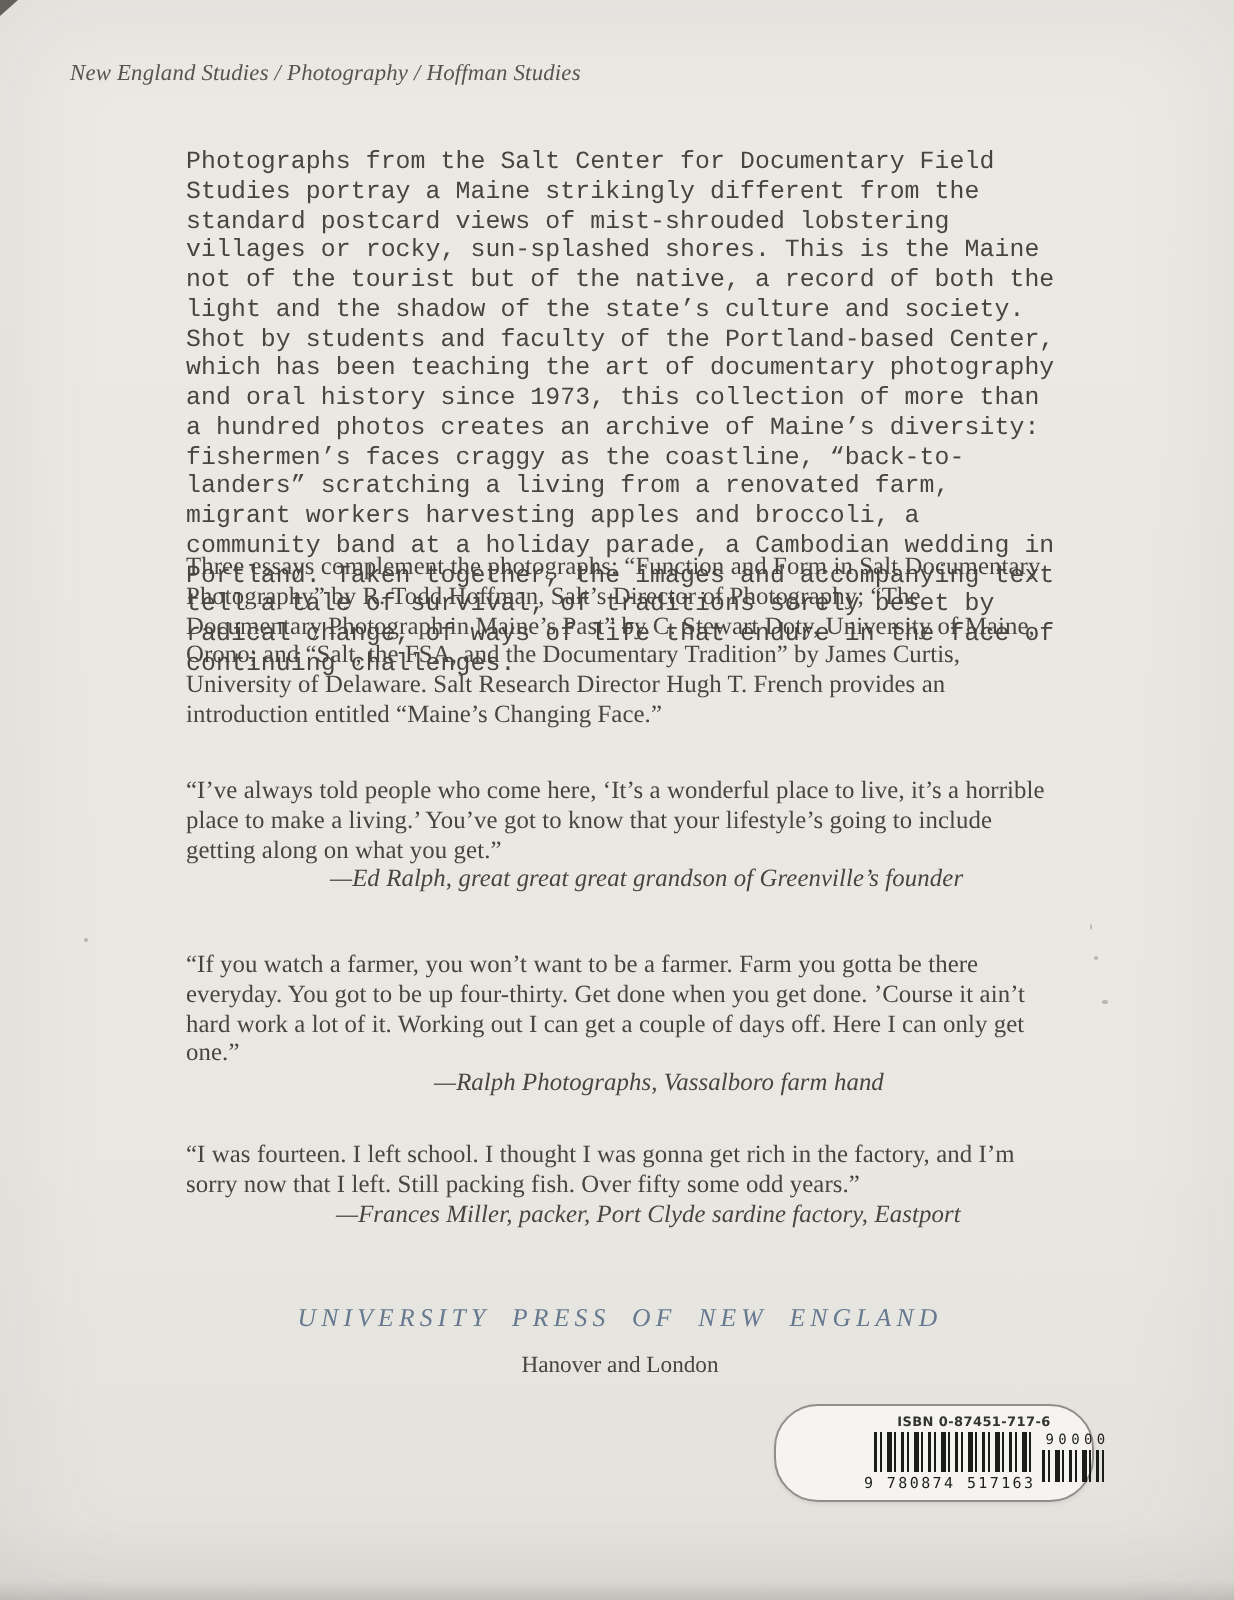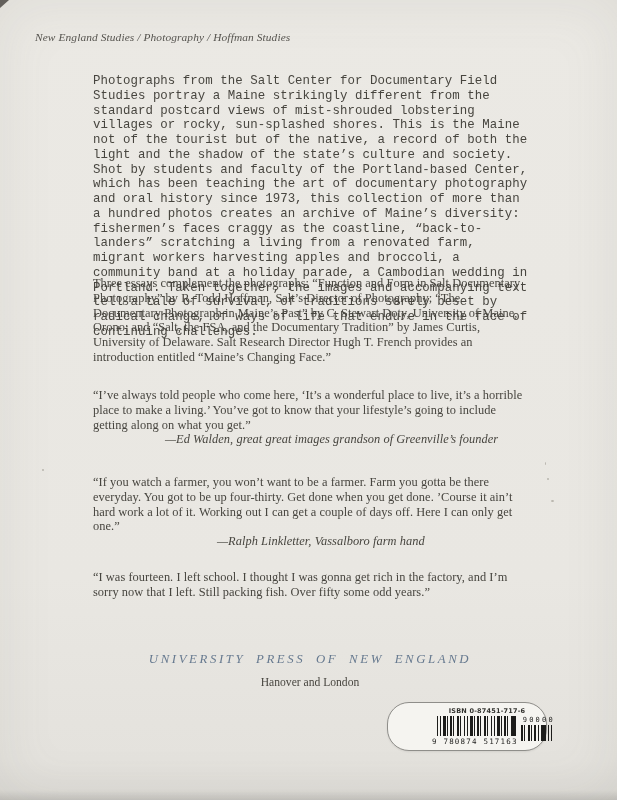--- a/index.html
+++ b/index.html
@@ -158,30 +158,31 @@
   <div class="text-block para-1">
     <p>Photographs from the Salt Center for Documentary Field Studies portray a Maine strikingly different from the standard postcard views of mist-shrouded lobstering villages or rocky, sun-splashed shores. This is the Maine not of the tourist but of the native, a record of both the light and the shadow of the state’s culture and society. Shot by students and faculty of the Portland-based Center, which has been teaching the art of documentary photography and oral history since 1973, this collection of more than a hundred photos creates an archive of Maine’s diversity: fishermen’s faces craggy as the coastline, “back-to-landers” scratching a living from a renovated farm, migrant workers harvesting apples and broccoli, a community band at a holiday parade, a Cambodian wedding in Portland. Taken together, the images and accompanying text tell a tale of survival, of traditions sorely beset by radical change, of ways of life that endure in the face of continuing challenges.</p>
   </div>
 
   <div class="text-block para-2">
     <p>Three essays complement the photographs: “Function and Form in Salt Documentary Photography” by R. Todd Hoffman, Salt’s Director of Photography; “The Documentary Photograph in Maine’s Past” by C. Stewart Doty, University of Maine, Orono; and “Salt, the FSA, and the Documentary Tradition” by James Curtis, University of Delaware. Salt Research Director Hugh T. French provides an introduction entitled “Maine’s Changing Face.”</p>
   </div>
 
   <div class="text-block quote-1">
     <p>“I’ve always told people who come here, ‘It’s a wonderful place to live, it’s a horrible place to make a living.’ You’ve got to know that your lifestyle’s going to include getting along on what you get.”</p>
-    <p class="attribution">—Ed Walden, great great images grandson of Greenville’s founder</p>
+    <p class="attribution">—Ed Ralph, great great great grandson of Greenville’s founder</p>
   </div>
 
   <div class="text-block quote-2">
     <p>“If you watch a farmer, you won’t want to be a farmer. Farm you gotta be there everyday. You got to be up four-thirty. Get done when you get done. ’Course it ain’t hard work a lot of it. Working out I can get a couple of days off. Here I can only get one.”</p>
-    <p class="attribution">—Ralph Linkletter, Vassalboro farm hand</p>
+    <p class="attribution">—Ralph Photographs, Vassalboro farm hand</p>
   </div>
 
   <div class="text-block quote-3">
     <p>“I was fourteen. I left school. I thought I was gonna get rich in the factory, and I’m sorry now that I left. Still packing fish. Over fifty some odd years.”</p>
+    <p class="attribution">—Frances Miller, packer, Port Clyde sardine factory, Eastport</p>
   </div>
 
   <div class="publisher">
     <div class="press-name">UNIVERSITY PRESS OF NEW ENGLAND</div>
     <div class="press-location">Hanover and London</div>
   </div>
 
   <div class="sticker">
     <div class="isbn-label">ISBN 0-87451-717-6</div>
     <div class="bars-row">

